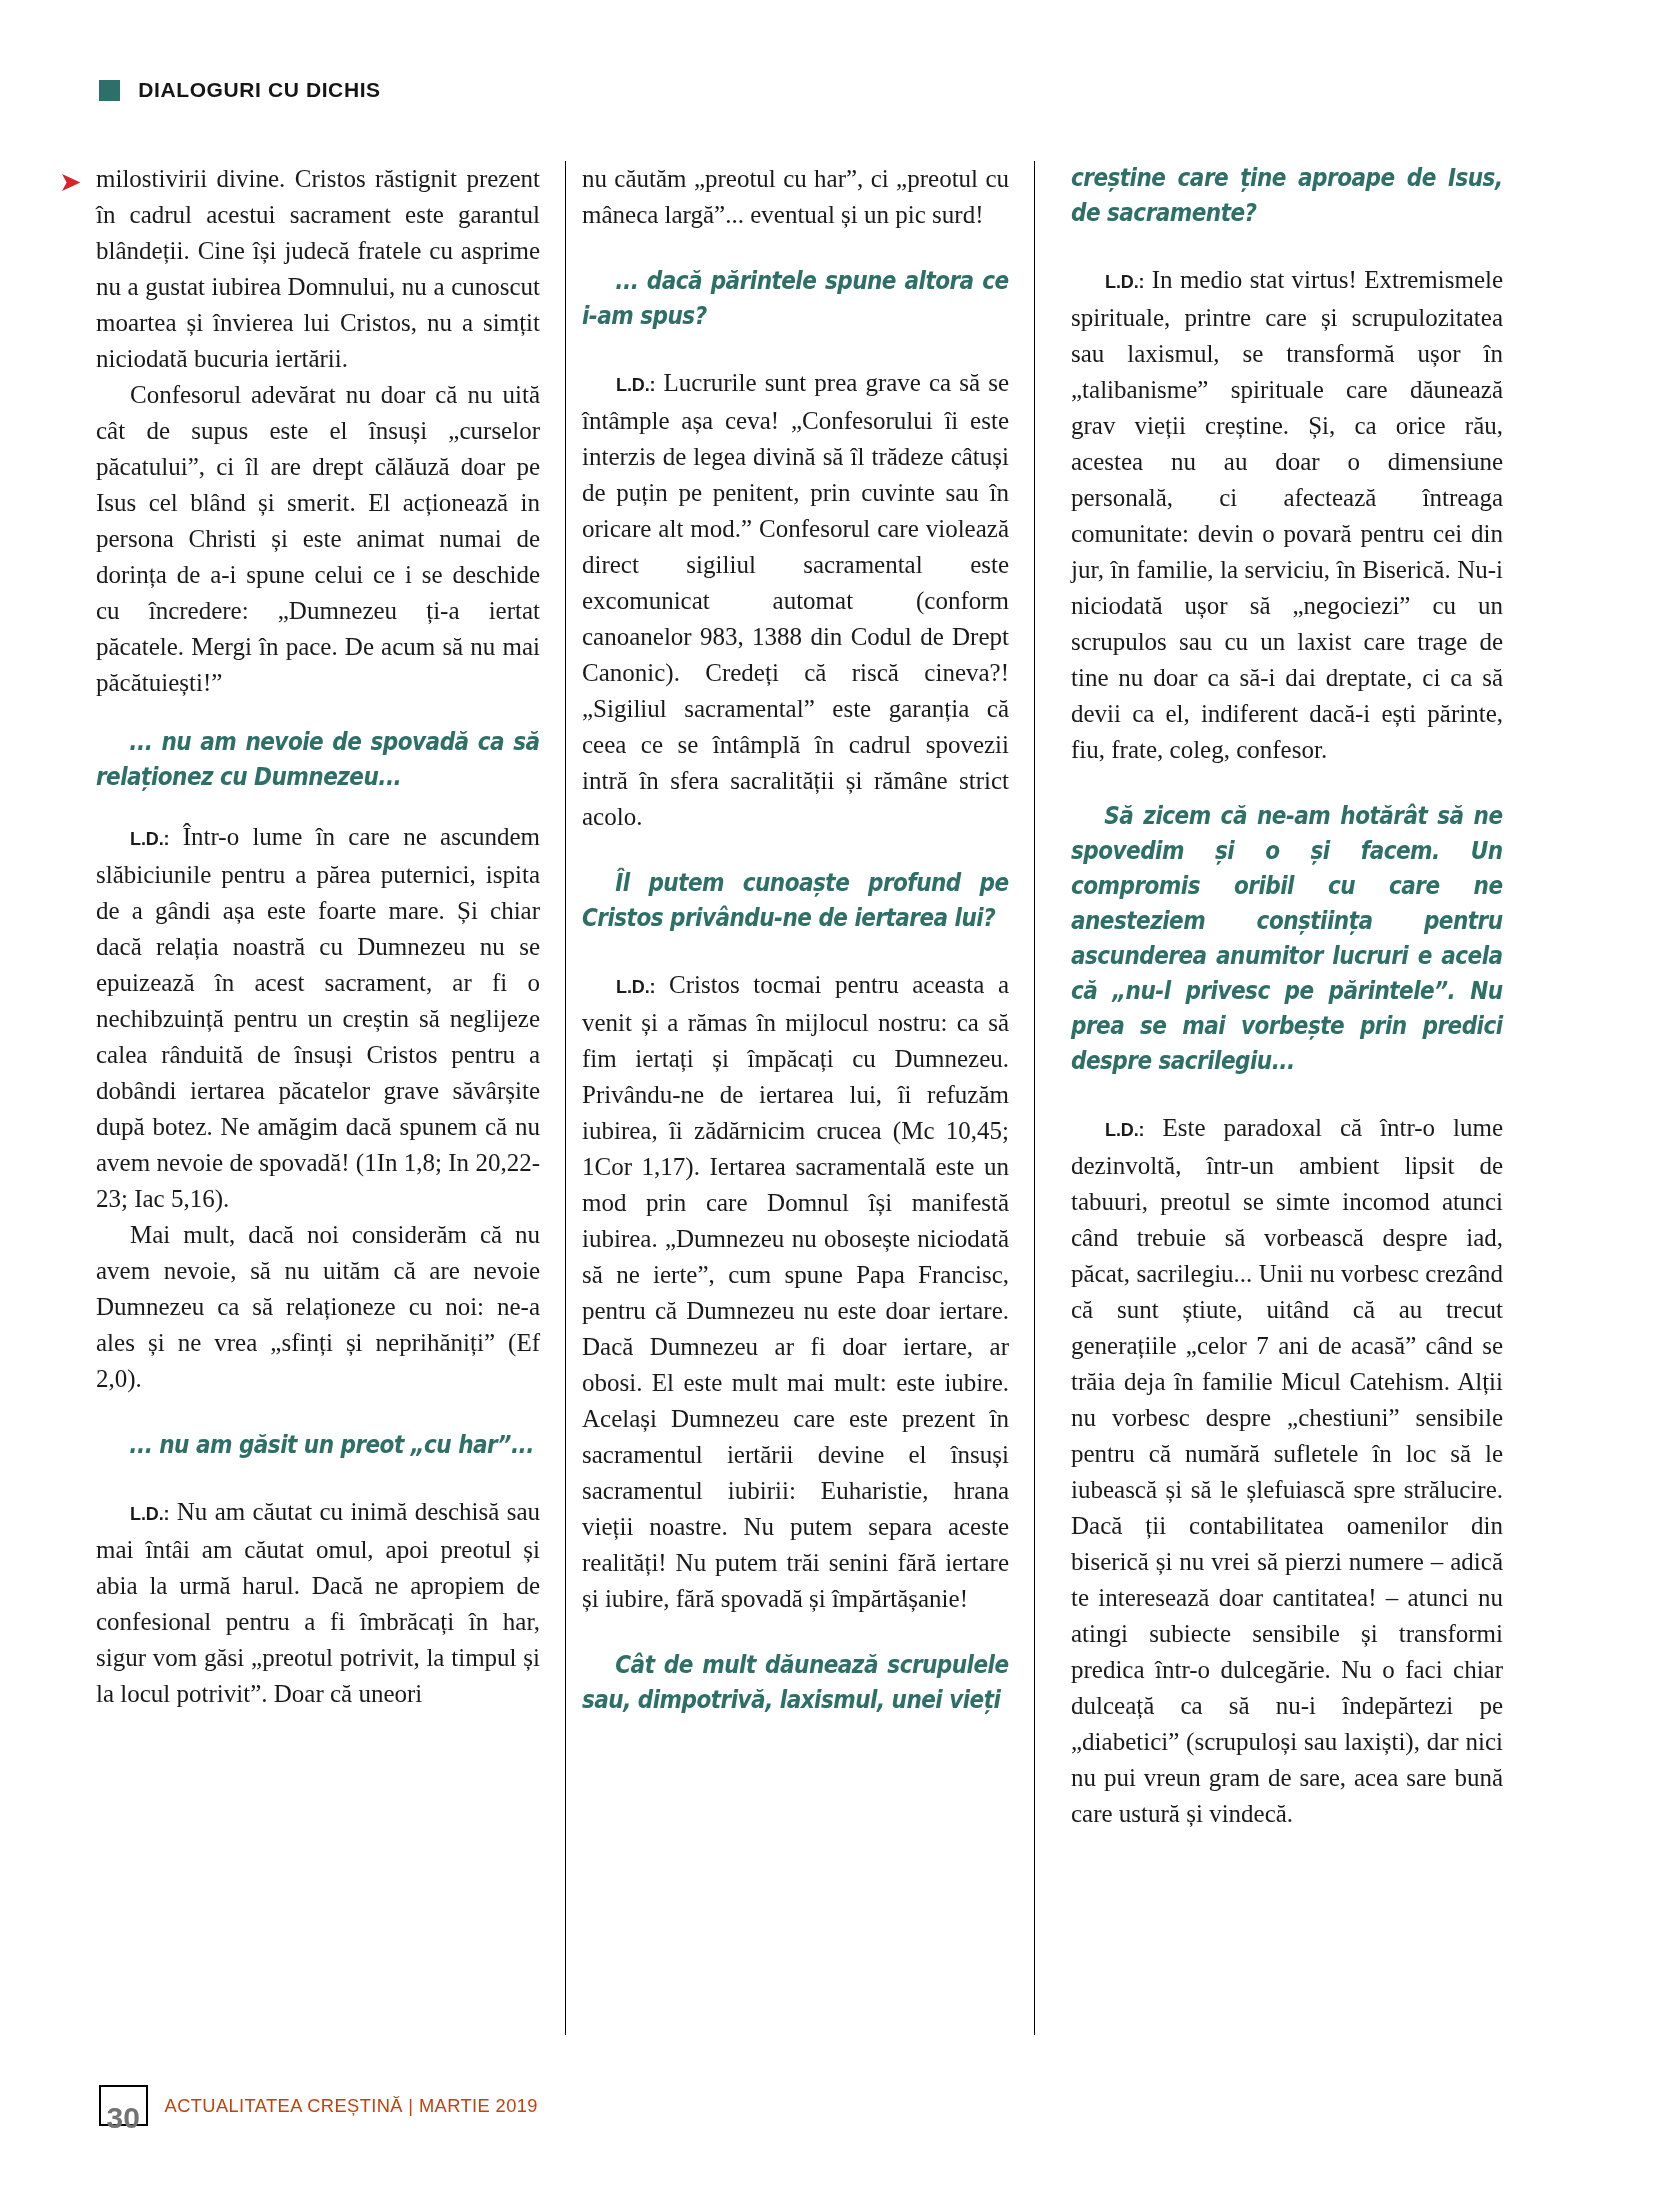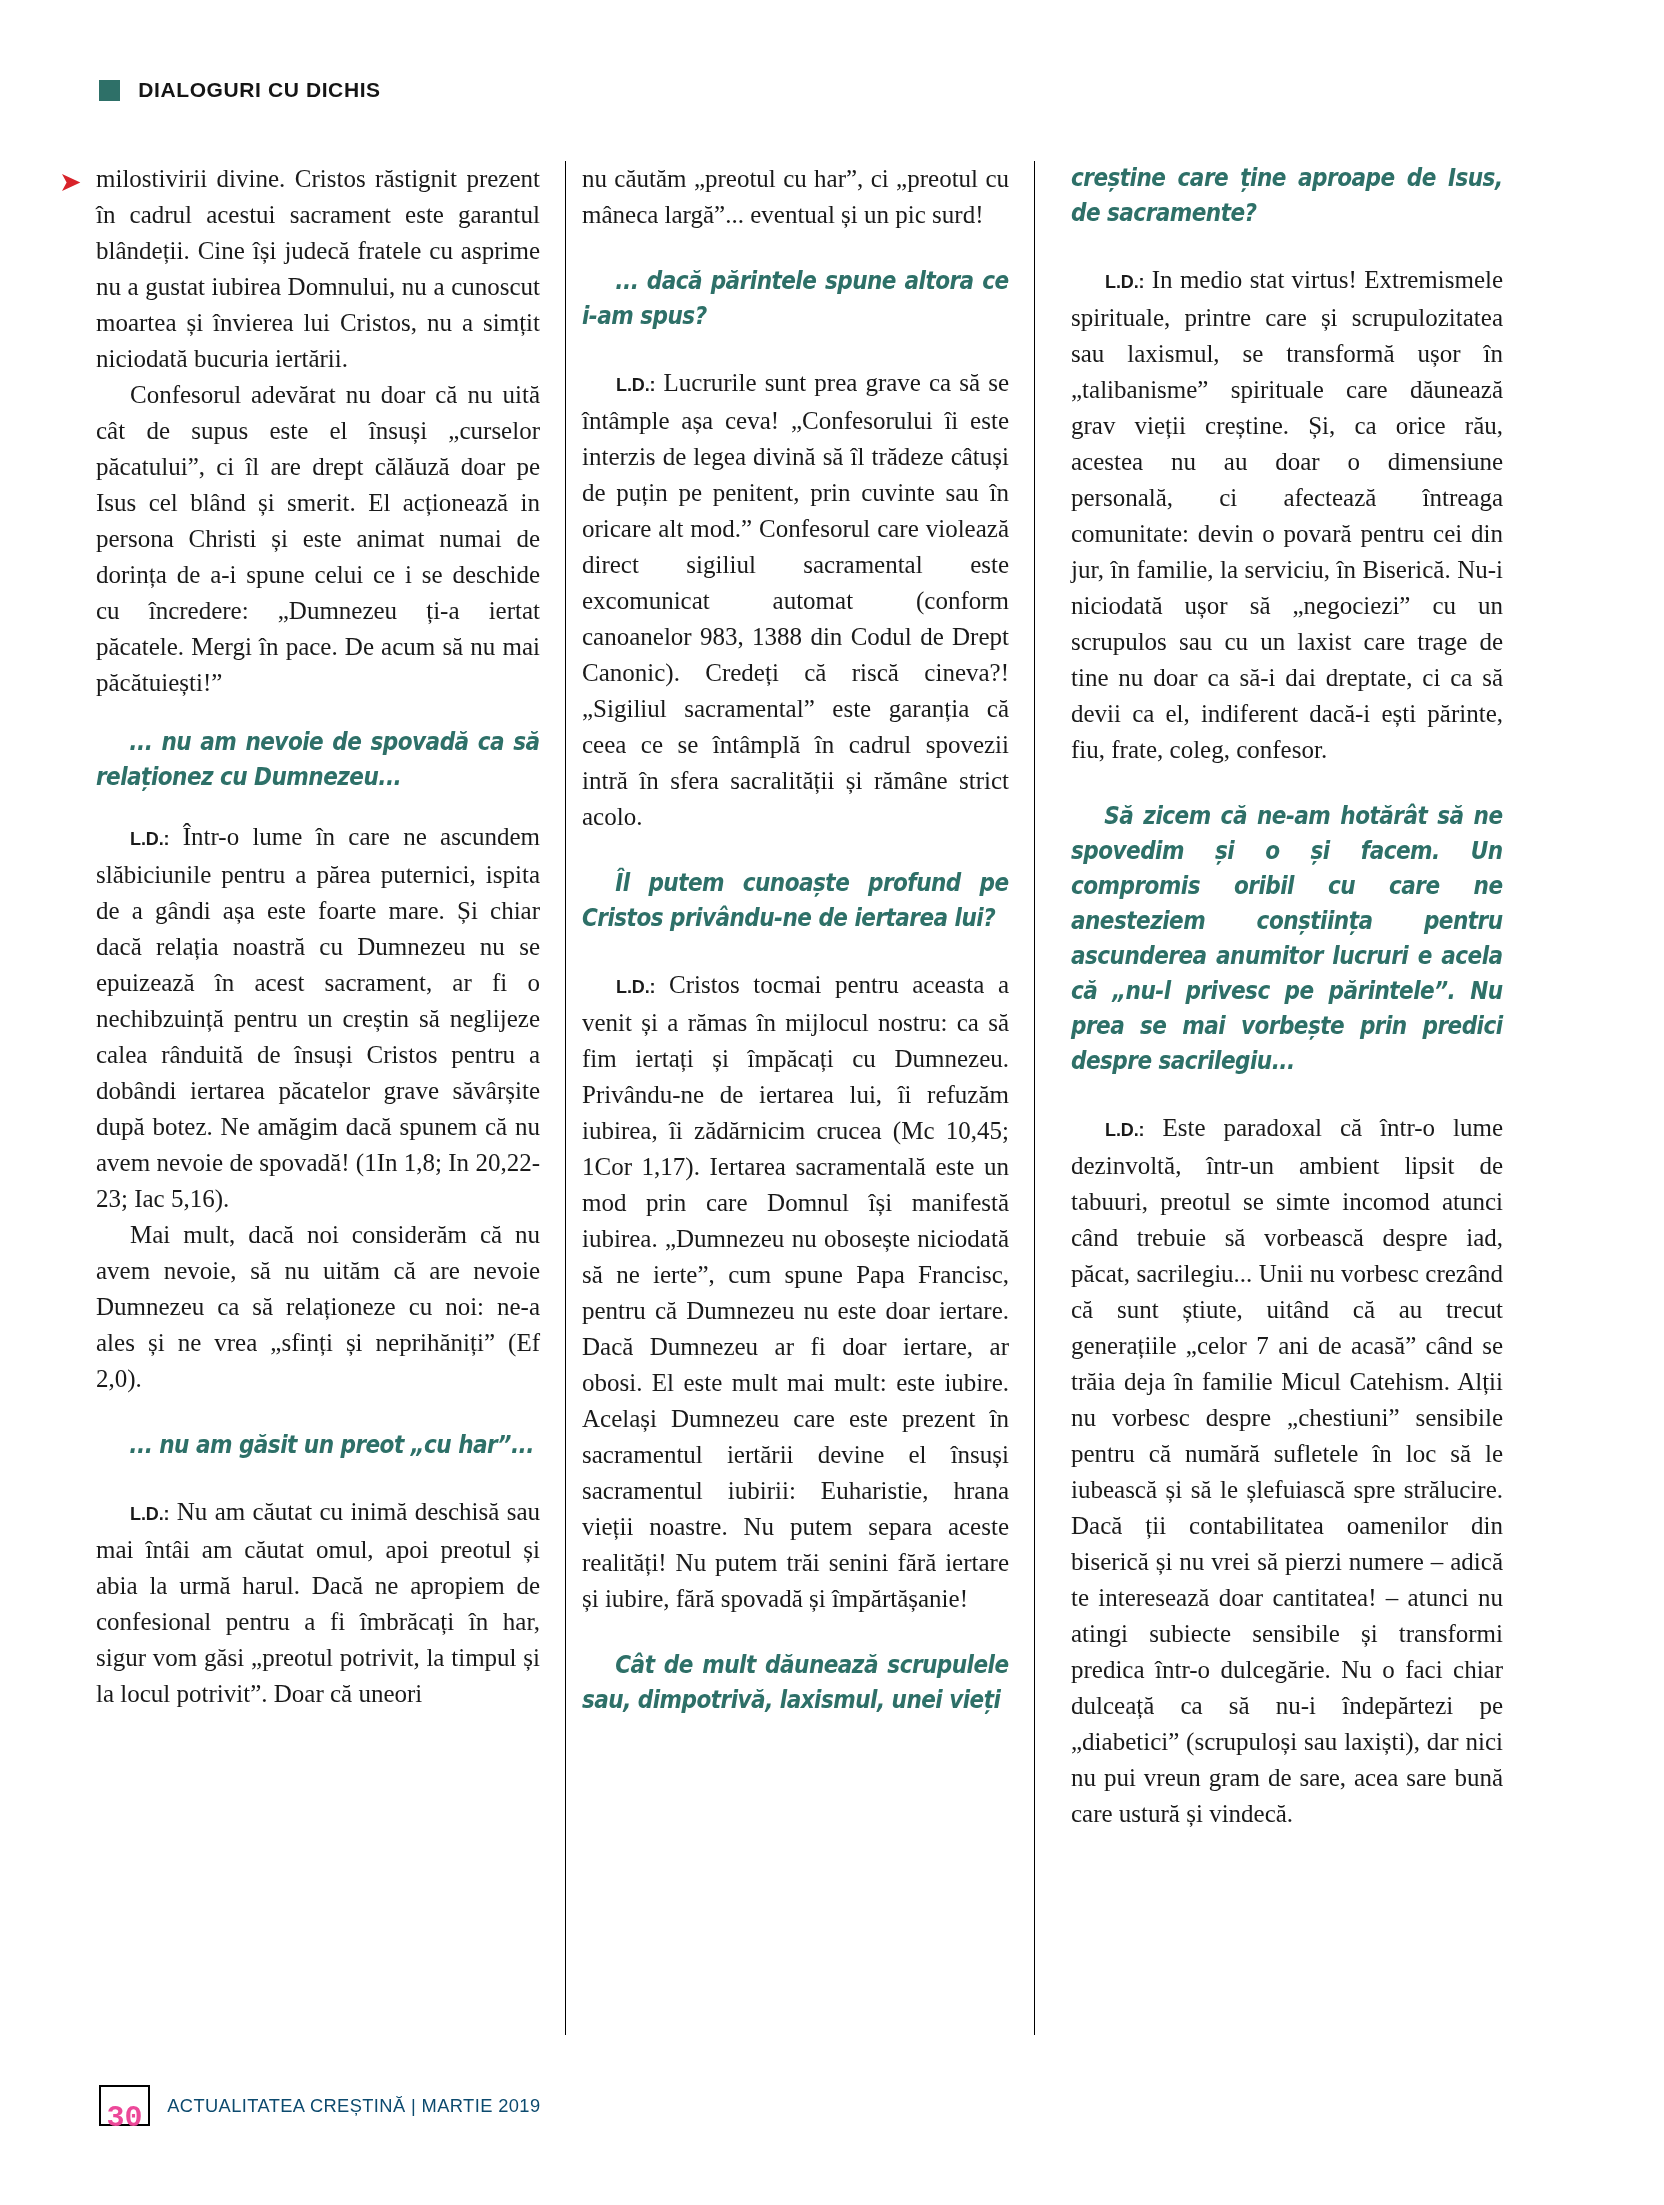--- a/index.html
+++ b/index.html
@@ -126,32 +126,32 @@
     border: 2.1px solid #000;
     min-width: 39px;
     height: 41px;
     display: flex;
     align-items: center;
     justify-content: center;
     padding: 0 5.6px;
     box-sizing: border-box;
   }
   .folio-num {
-    font-family: Liberation Mono, monospace;
+    font-family: Liberation Sans, sans-serif;
     font-weight: bold;
     font-size: 30px;
     line-height: 30px;
-    color: #ec4899;
+    color: #737373;
     margin-top: 24px;
   }
   .footer-text {
     font-family: "Liberation Sans", sans-serif;
     font-size: 18.3px;
     letter-spacing: 0.4px;
-    color: #0c4a6e;
+    color: #c2410c;
   }
 </style>
 </head>
 <body>
 
 <div class="page-header">
   <span class="header-square"></span>
   <span class="header-title">DIALOGURI CU DICHIS</span>
 </div>
 

